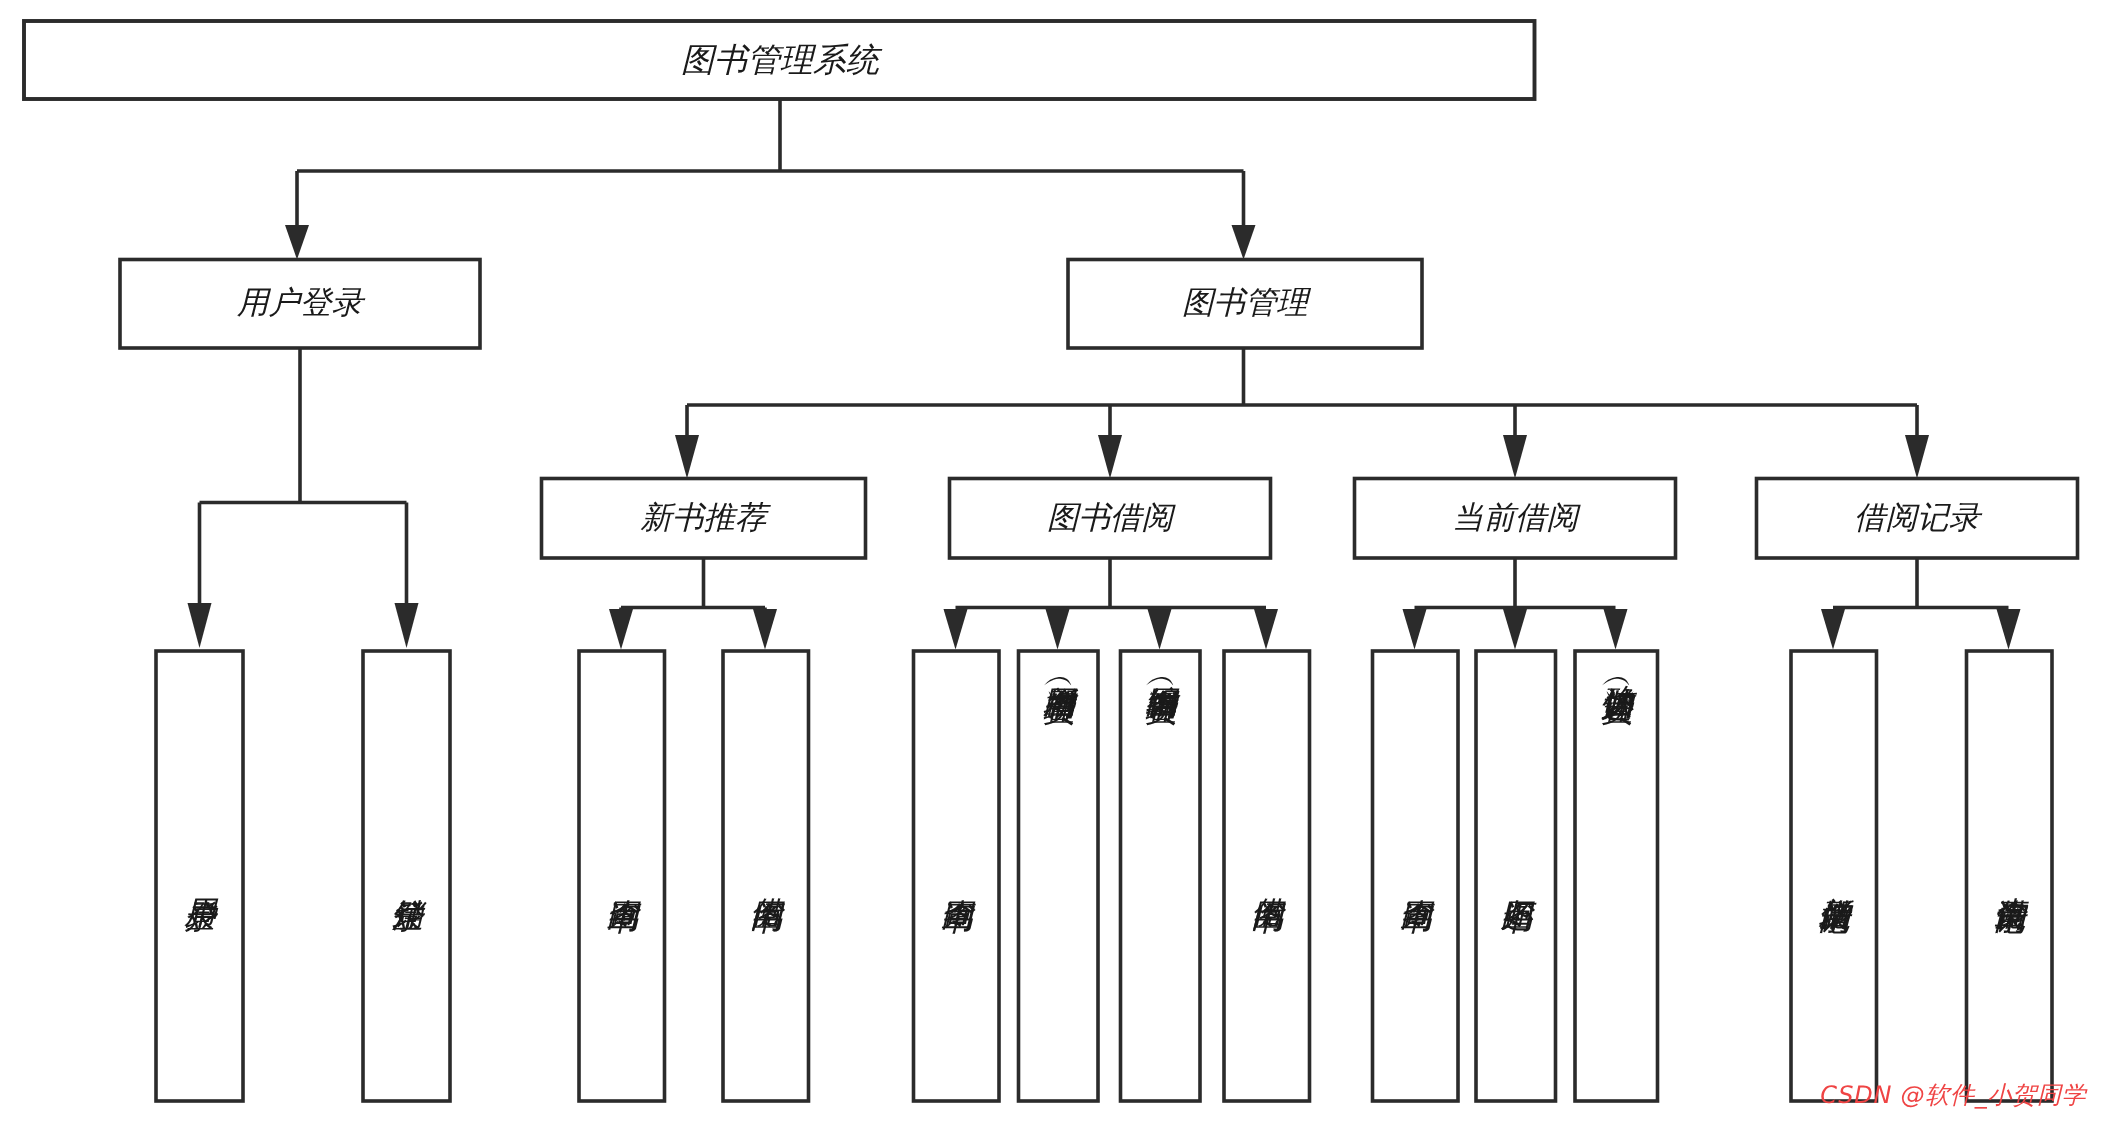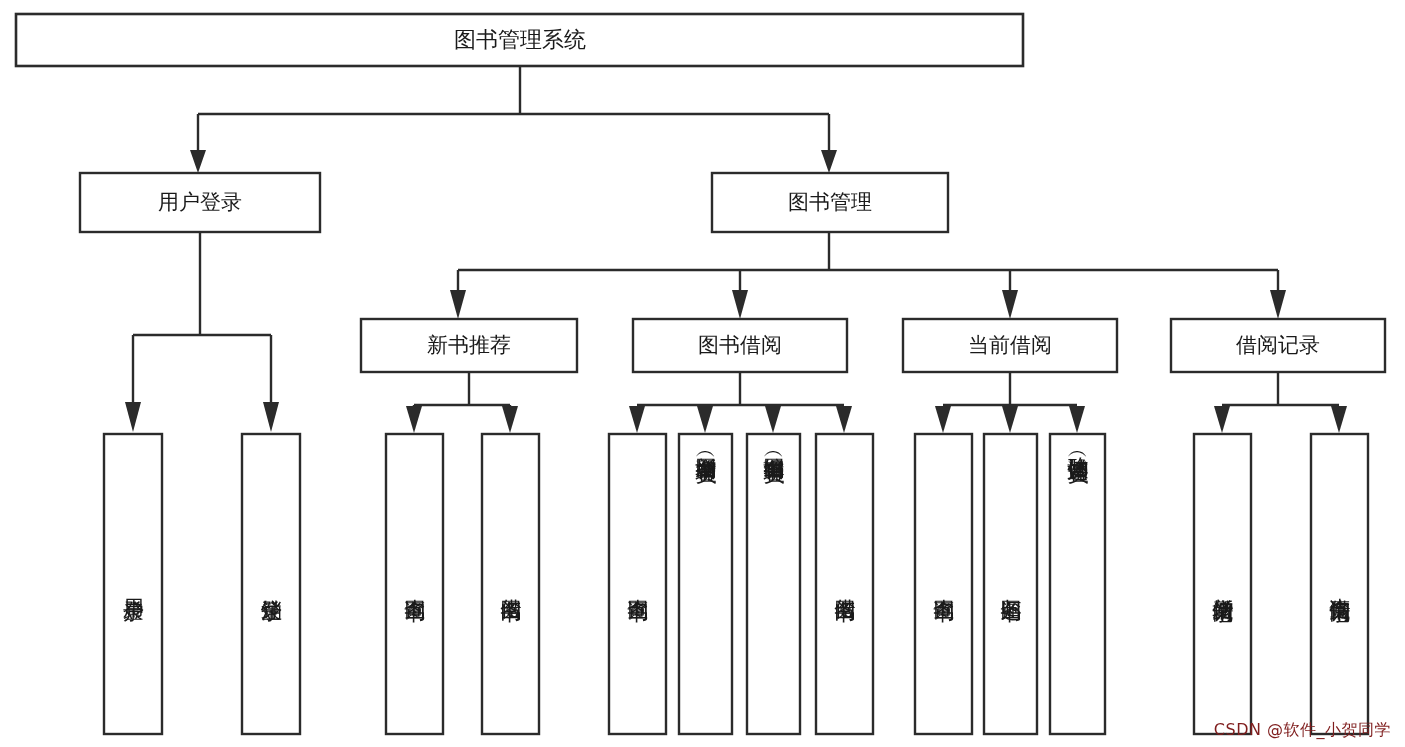--- a/index.html
+++ b/index.html
@@ -10,20 +10,21 @@
   }
   body {
     font-family: "DejaVu Sans", "Liberation Sans", sans-serif;
   }
   #diagram-root {
     position: relative;
     width: 1405px;
     height: 747px;
     background: #ffffff;
     overflow: hidden;
+    font-style: italic;
   }
   svg.diagram-canvas {
     position: absolute;
     top: 0;
     left: 0;
     width: 1405px;
     height: 747px;
   }
   .node-box {
     fill: #ffffff;
@@ -70,21 +71,21 @@
     color: #1a1a1a;
     white-space: nowrap;
     text-align: center;
   }
   .watermark {
     position: absolute;
     right: 14px;
     bottom: 6px;
     font-family: "DejaVu Sans", "Liberation Sans", sans-serif;
     font-size: 16px;
-    color: #7f1d1d;
+    color: #ef4444;
     letter-spacing: 0.5px;
     white-space: nowrap;
     user-select: none;
   }
 </style>
 </head>
 <body>
 
 <div id="diagram-root">
 

